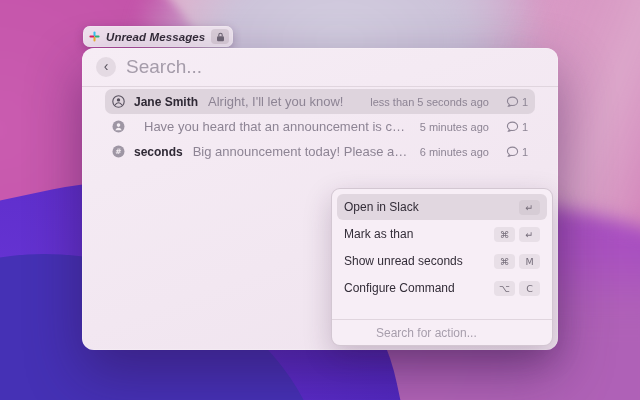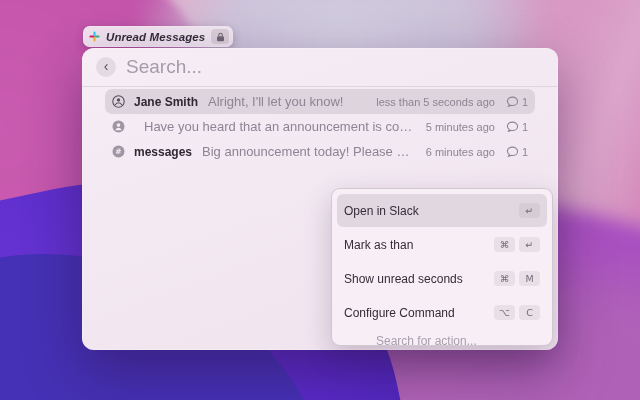--- a/index.html
+++ b/index.html
@@ -33,29 +33,29 @@
   .search-input::placeholder{color:#a59caa;}
   .hdivider{height:1px;background:#e0d5de;margin:0;}
 
   
   .rows{padding-top:2px;}
   .mrow{display:flex;align-items:center;height:25px;margin:0 23px;padding:0 7px;border-radius:7px;}
   .mrow.selected{background:#ded4dd;}
   .m-icon{width:13px;height:13px;flex:0 0 auto;display:flex;align-items:center;justify-content:center;margin-right:9px;}
   .m-title{font-size:12px;font-weight:700;color:#2f2935;white-space:nowrap;}
   .m-preview{font-size:13px;color:#8d8494;margin-left:10px;white-space:nowrap;overflow:hidden;text-overflow:ellipsis;}
-  .m-right{margin-left:auto;display:flex;align-items:center;gap:5px;flex:0 0 auto;padding-left:10px;justify-content:space-between;}
+  .m-right{margin-left:auto;display:flex;align-items:center;gap:11px;flex:0 0 auto;padding-left:10px;justify-content:space-between;}
   .m-time{font-size:11px;color:#8d8494;white-space:nowrap;}
   .m-count{display:flex;align-items:center;gap:3px;margin-left:6px;}
   .m-count .cnt{font-size:11px;color:#8d8494;}
 
   
   .action-panel{position:absolute;right:5px;bottom:4px;width:220px;height:156px;background:#f7eef6;border:1px solid rgba(120,100,120,.28);border-radius:9px;box-shadow:0 10px 28px rgba(50,20,60,.22);display:flex;flex-direction:column;overflow:hidden;}
   .action-items{padding:5px;display:flex;flex-direction:column;gap:1px;}
-  .a-item{display:flex;align-items:center;height:33px;padding:0 7px;border-radius:6px;}
+  .a-item{display:flex;align-items:center;height:26px;padding:0 7px;border-radius:6px;}
   .a-item.selected{background:#e1d7e0;}
   .a-label{font-size:12px;color:#332d38;}
   .a-keys{margin-left:auto;display:flex;gap:4px;}
   .key{min-width:17px;height:15px;padding:0 2px;border-radius:4px;background:#e8dfe7;display:flex;align-items:center;justify-content:center;font-family:"DejaVu Sans",sans-serif;font-size:9.5px;color:#756d7a;}
   .a-item.selected .key{background:#d6ccd5;}
   .a-spacer{flex:1;}
   .action-search{height:25px;display:flex;align-items:center;padding:0 13px;margin-left:31px;}
   .action-search input{width:100%;border:none;outline:none;background:transparent;font-family:"Liberation Sans",sans-serif;font-size:12px;color:#332d38;padding:0;}
   .action-search input::placeholder{color:#a79eac;}
 </style>
@@ -146,21 +146,21 @@
         </span>
       </div>
 
       <div class="mrow">
         <span class="m-icon">
           <svg width="13" height="13" viewBox="0 0 13 13">
             <circle cx="6.5" cy="6.5" r="6" fill="#9e96a4"></circle>
             <text x="6.5" y="9.3" font-size="7.5" font-weight="bold" fill="#f4eef3" text-anchor="middle" font-family="DejaVu Sans, sans-serif">#</text>
           </svg>
         </span>
-        <span class="m-title">messages</span>
+        <span class="m-title">seconds</span>
         <span class="m-preview">Big announcement today! Please attend the all-hands!</span>
         <span class="m-right">
           <span class="m-time">6 minutes ago</span>
           <span class="m-count">
             <svg width="13" height="12" viewBox="0 0 13 12">
               <path d="M6.5 1.1C3.7 1.1 1.4 2.9 1.4 5.2c0 1.3.7 2.4 1.9 3.2-.1.6-.4 1.2-.9 1.7 1 .1 1.9-.3 2.6-.8.5.1 1 .2 1.5.2 2.8 0 5.1-1.8 5.1-4.1S9.3 1.1 6.5 1.1z" fill="none" stroke="#8d8494" stroke-width="1.1"></path>
             </svg>
             <span class="cnt">1</span>
           </span>
         </span>

